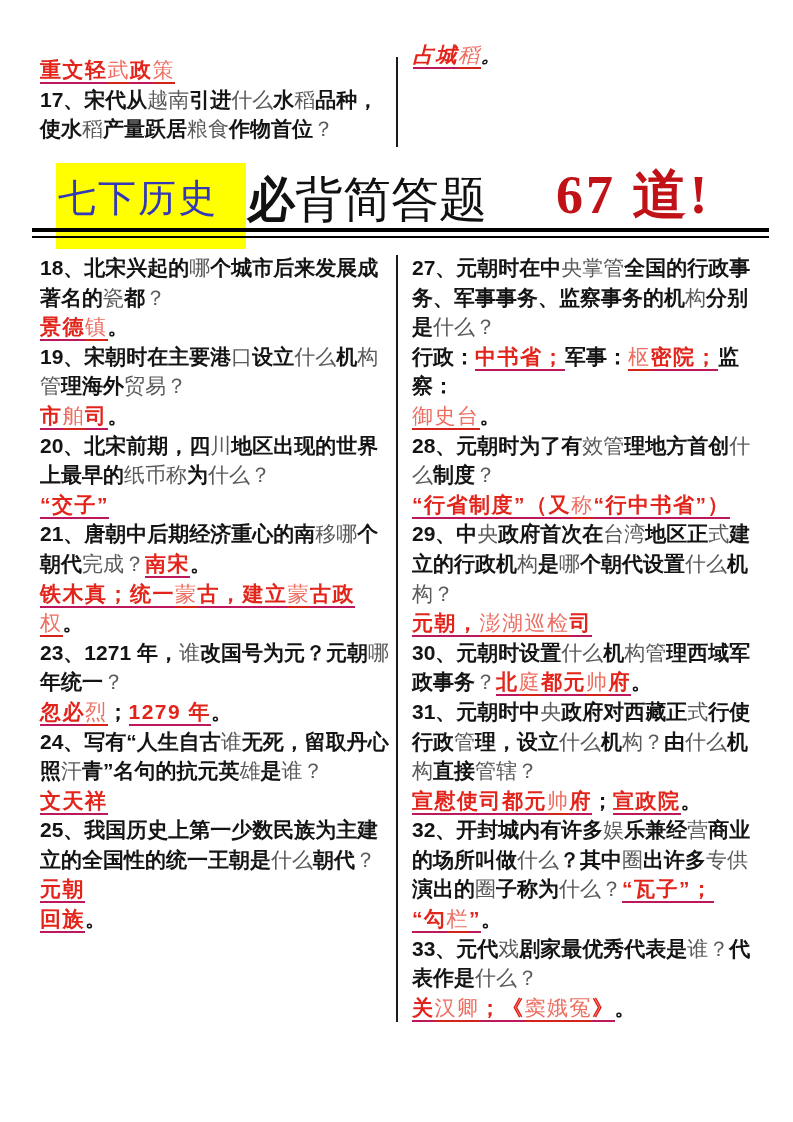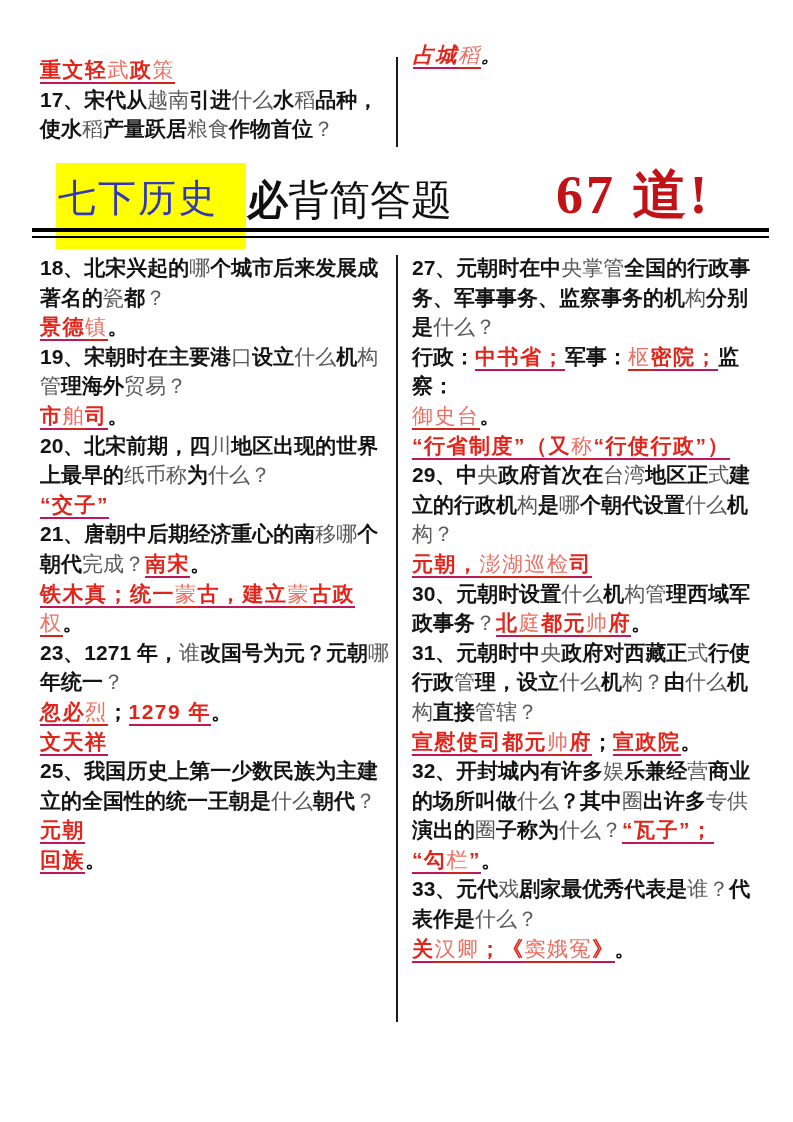--- a/index.html
+++ b/index.html
@@ -19,21 +19,21 @@
   .s-l{color:#5a5a5a;font-weight:normal;}
   .s-a{color:#e2241b;font-weight:bold;letter-spacing:1.5px;
        border-bottom:2px solid #be185d;padding-bottom:1px;}
   .s-al{color:#ee6e62;font-weight:normal;letter-spacing:1.5px;
        border-bottom:2px solid #d42318;padding-bottom:1px;}
   .s-k{color:#141414;font-weight:bold;}
   
   .title-highlight{position:absolute;left:56px;top:163px;width:190px;height:86px;background:#ffff00;}
   .title-part{position:absolute;white-space:nowrap;font-family:"Liberation Serif",serif;}
   .title-blue{left:58px;top:172px;font-size:38px;line-height:52px;color:#3238b8;letter-spacing:2px;text-align:center;}
-  .title-black{left:247px;top:174px;font-size:41px;line-height:52px;color:#111111;}
+  .title-black{left:247px;top:174px;font-size:48px;line-height:52px;color:#111111;}
   .title-black .must{font-family:"Liberation Sans",sans-serif;font-weight:bold;}
   .title-red{left:556px;top:166px;font-size:54px;line-height:58px;color:#c11218;font-weight:bold;letter-spacing:3px;}
   .title-rule{position:absolute;left:32px;top:228px;width:737px;display:flex;}
   .title-rule .seg{height:4px;border-top:4px solid;border-bottom:2px solid;box-sizing:content-box;}
   .seg-blue{width:212px;border-color:#3238b8;}
   .seg-black{width:310px;border-color:#111111;}
   .seg-red{width:215px;border-color:#c11218;}
 </style>
 </head>
 <body>
@@ -64,29 +64,31 @@
       <p><span class="s-q">18、北宋兴起的</span><span class="s-l">哪</span><span class="s-q">个城市后来发展成著名的</span><span class="s-l">瓷</span><span class="s-q">都</span><span class="s-l">？</span></p>
       <p><span class="s-a">景德</span><span class="s-al">镇</span><span class="s-k">。</span></p>
       <p><span class="s-q">19、宋朝时在主要港</span><span class="s-l">口</span><span class="s-q">设立</span><span class="s-l">什么</span><span class="s-q">机</span><span class="s-l">构管</span><span class="s-q">理海外</span><span class="s-l">贸易</span><span class="s-l">？</span></p>
       <p><span class="s-a">市</span><span class="s-al">舶</span><span class="s-a">司</span><span class="s-k">。</span></p>
       <p><span class="s-q">20、北宋前期，四</span><span class="s-l">川</span><span class="s-q">地区出现的世界上最早的</span><span class="s-l">纸币称</span><span class="s-q">为</span><span class="s-l">什么</span><span class="s-l">？</span></p>
       <p><span class="s-a">“交子”</span></p>
       <p><span class="s-q">21、唐朝中后期经济重心的南</span><span class="s-l">移哪</span><span class="s-q">个朝代</span><span class="s-l">完成</span><span class="s-l">？</span><span class="s-a">南宋</span><span class="s-k">。</span></p>
       <p><span class="s-a">铁木真；统一</span><span class="s-al">蒙</span><span class="s-a">古，建立</span><span class="s-al">蒙</span><span class="s-a">古政</span><span class="s-al">权</span><span class="s-k">。</span></p>
       <p><span class="s-q">23、1271 年，</span><span class="s-l">谁</span><span class="s-q">改国号为元？元朝</span><span class="s-l">哪</span><span class="s-q">年统一</span><span class="s-l">？</span></p>
       <p><span class="s-a">忽必</span><span class="s-al">烈</span><span class="s-k">；</span><span class="s-a">1279 年</span><span class="s-k">。</span></p>
+      <p><span class="s-q">24、写有“人生自古</span><span class="s-l">谁</span><span class="s-q">无死，留取丹心照</span><span class="s-l">汗</span><span class="s-q">青”名句的抗元英</span><span class="s-l">雄</span><span class="s-q">是</span><span class="s-l">谁</span><span class="s-l">？</span></p>
       <p><span class="s-a">文天祥</span></p>
       <p><span class="s-q">25、我国历史上第一少数民族为主建立的全国性的统一王朝是</span><span class="s-l">什么</span><span class="s-q">朝代</span><span class="s-l">？</span></p>
       <p><span class="s-a">元朝</span></p>
       <p><span class="s-a">回族</span><span class="s-k">。</span></p>
     </div>
   <div class="col main-right">
       <p><span class="s-q">27、元朝时在中</span><span class="s-l">央掌管</span><span class="s-q">全国的行政事务、军事事务、监察事务的机</span><span class="s-l">构</span><span class="s-q">分别是</span><span class="s-l">什么</span><span class="s-l">？</span></p>
       <p><span class="s-k">行政：</span><span class="s-a">中书省；</span><span class="s-k">军事：</span><span class="s-al">枢</span><span class="s-a">密院；</span><span class="s-k">监察：</span><br><span class="s-al">御史台</span><span class="s-k">。</span></p>
-      <p><span class="s-a">“行省制度”（又</span><span class="s-al">称</span><span class="s-a">“行使行政”）</span></p>
+      <p><span class="s-q">28、元朝时为了有</span><span class="s-l">效管</span><span class="s-q">理地方首创</span><span class="s-l">什么</span><span class="s-q">制度</span><span class="s-l">？</span></p>
+      <p><span class="s-a">“行省制度”（又</span><span class="s-al">称</span><span class="s-a">“行中书省”）</span></p>
       <p><span class="s-q">29、中</span><span class="s-l">央</span><span class="s-q">政府首次在</span><span class="s-l">台湾</span><span class="s-q">地区正</span><span class="s-l">式</span><span class="s-q">建立的行政机</span><span class="s-l">构</span><span class="s-q">是</span><span class="s-l">哪</span><span class="s-q">个朝代设置</span><span class="s-l">什么</span><span class="s-q">机</span><span class="s-l">构</span><span class="s-l">？</span></p>
       <p><span class="s-a">元朝，</span><span class="s-al">澎湖巡检</span><span class="s-a">司</span></p>
       <p><span class="s-q">30、元朝时设置</span><span class="s-l">什么</span><span class="s-q">机</span><span class="s-l">构管</span><span class="s-q">理西域军政事务</span><span class="s-l">？</span><span class="s-a">北</span><span class="s-al">庭</span><span class="s-a">都元</span><span class="s-al">帅</span><span class="s-a">府</span><span class="s-k">。</span></p>
       <p><span class="s-q">31、元朝时中</span><span class="s-l">央</span><span class="s-q">政府对西藏正</span><span class="s-l">式</span><span class="s-q">行使行政</span><span class="s-l">管</span><span class="s-q">理，设立</span><span class="s-l">什么</span><span class="s-q">机</span><span class="s-l">构</span><span class="s-l">？</span><span class="s-q">由</span><span class="s-l">什么</span><span class="s-q">机</span><span class="s-l">构</span><span class="s-q">直接</span><span class="s-l">管辖</span><span class="s-l">？</span></p>
       <p><span class="s-a">宣慰使司都元</span><span class="s-al">帅</span><span class="s-a">府</span><span class="s-k">；</span><span class="s-a">宣政院</span><span class="s-k">。</span></p>
       <p><span class="s-q">32、开封城内有许多</span><span class="s-l">娱</span><span class="s-q">乐兼经</span><span class="s-l">营</span><span class="s-q">商业的场所叫做</span><span class="s-l">什么</span><span class="s-q">？其中</span><span class="s-l">圈</span><span class="s-q">出许多</span><span class="s-l">专供</span><span class="s-q">演出的</span><span class="s-l">圈</span><span class="s-q">子称为</span><span class="s-l">什么</span><span class="s-l">？</span><span class="s-a">“瓦子”；</span><br><span class="s-a">“勾</span><span class="s-al">栏</span><span class="s-a">”</span><span class="s-k">。</span></p>
       <p><span class="s-q">33、元代</span><span class="s-l">戏</span><span class="s-q">剧家最优秀代表是</span><span class="s-l">谁</span><span class="s-l">？</span><span class="s-q">代表作是</span><span class="s-l">什么</span><span class="s-l">？</span></p>
       <p><span class="s-a">关</span><span class="s-al">汉卿</span><span class="s-a">；《</span><span class="s-al">窦娥冤</span><span class="s-a">》</span><span class="s-k">。</span></p>
     </div>
 

